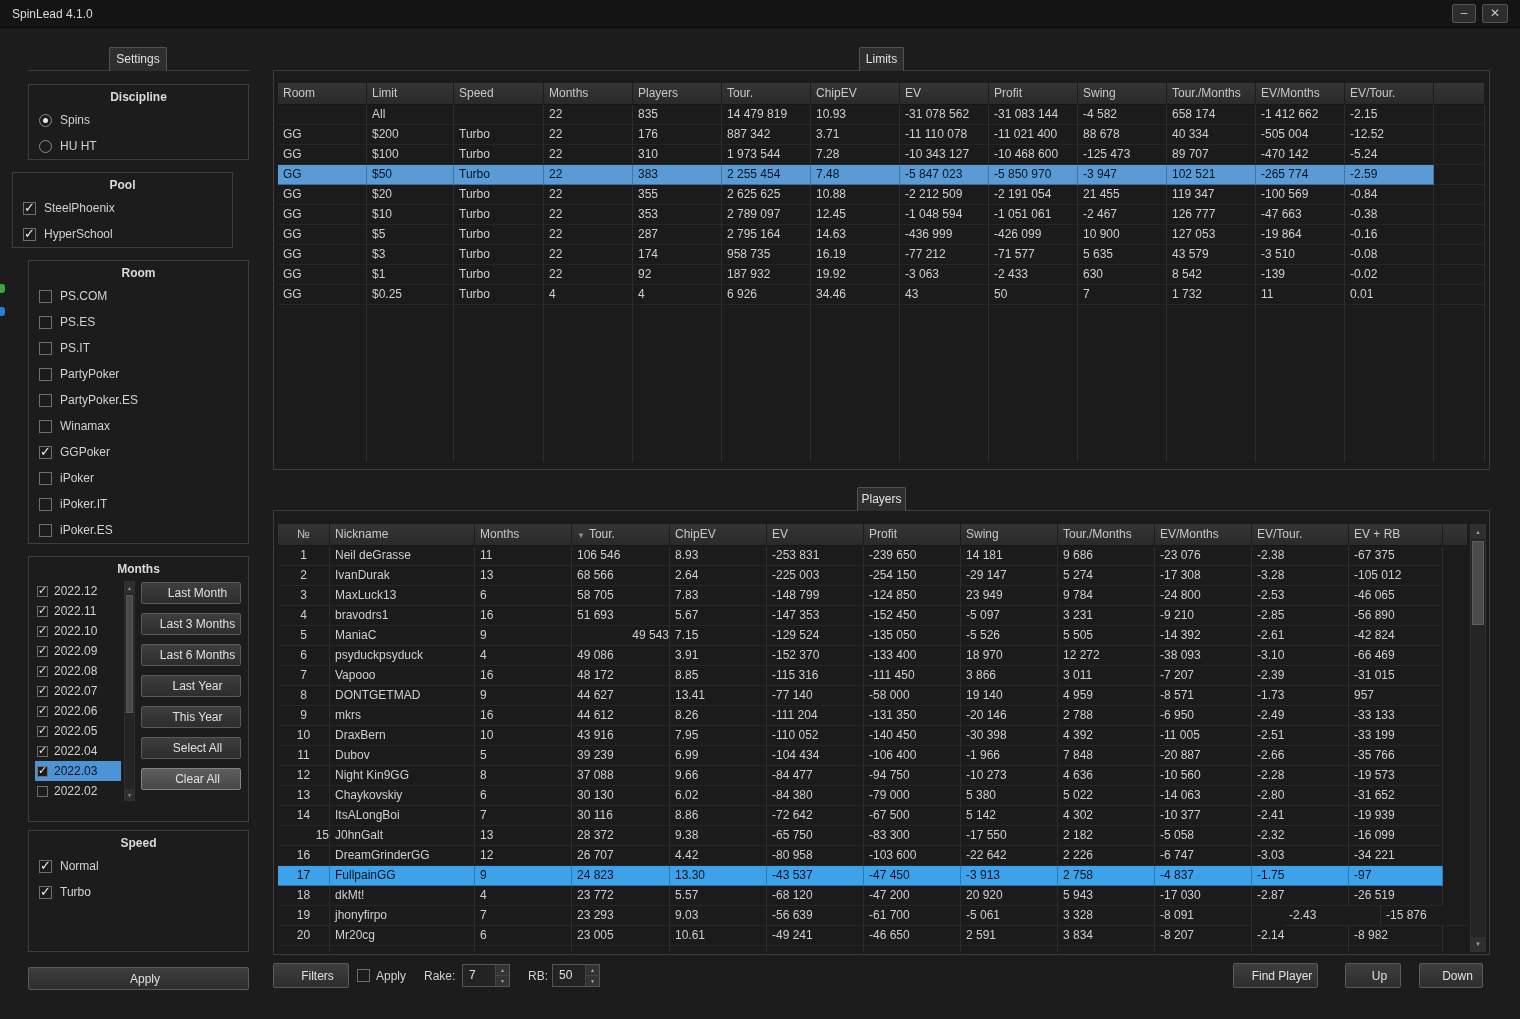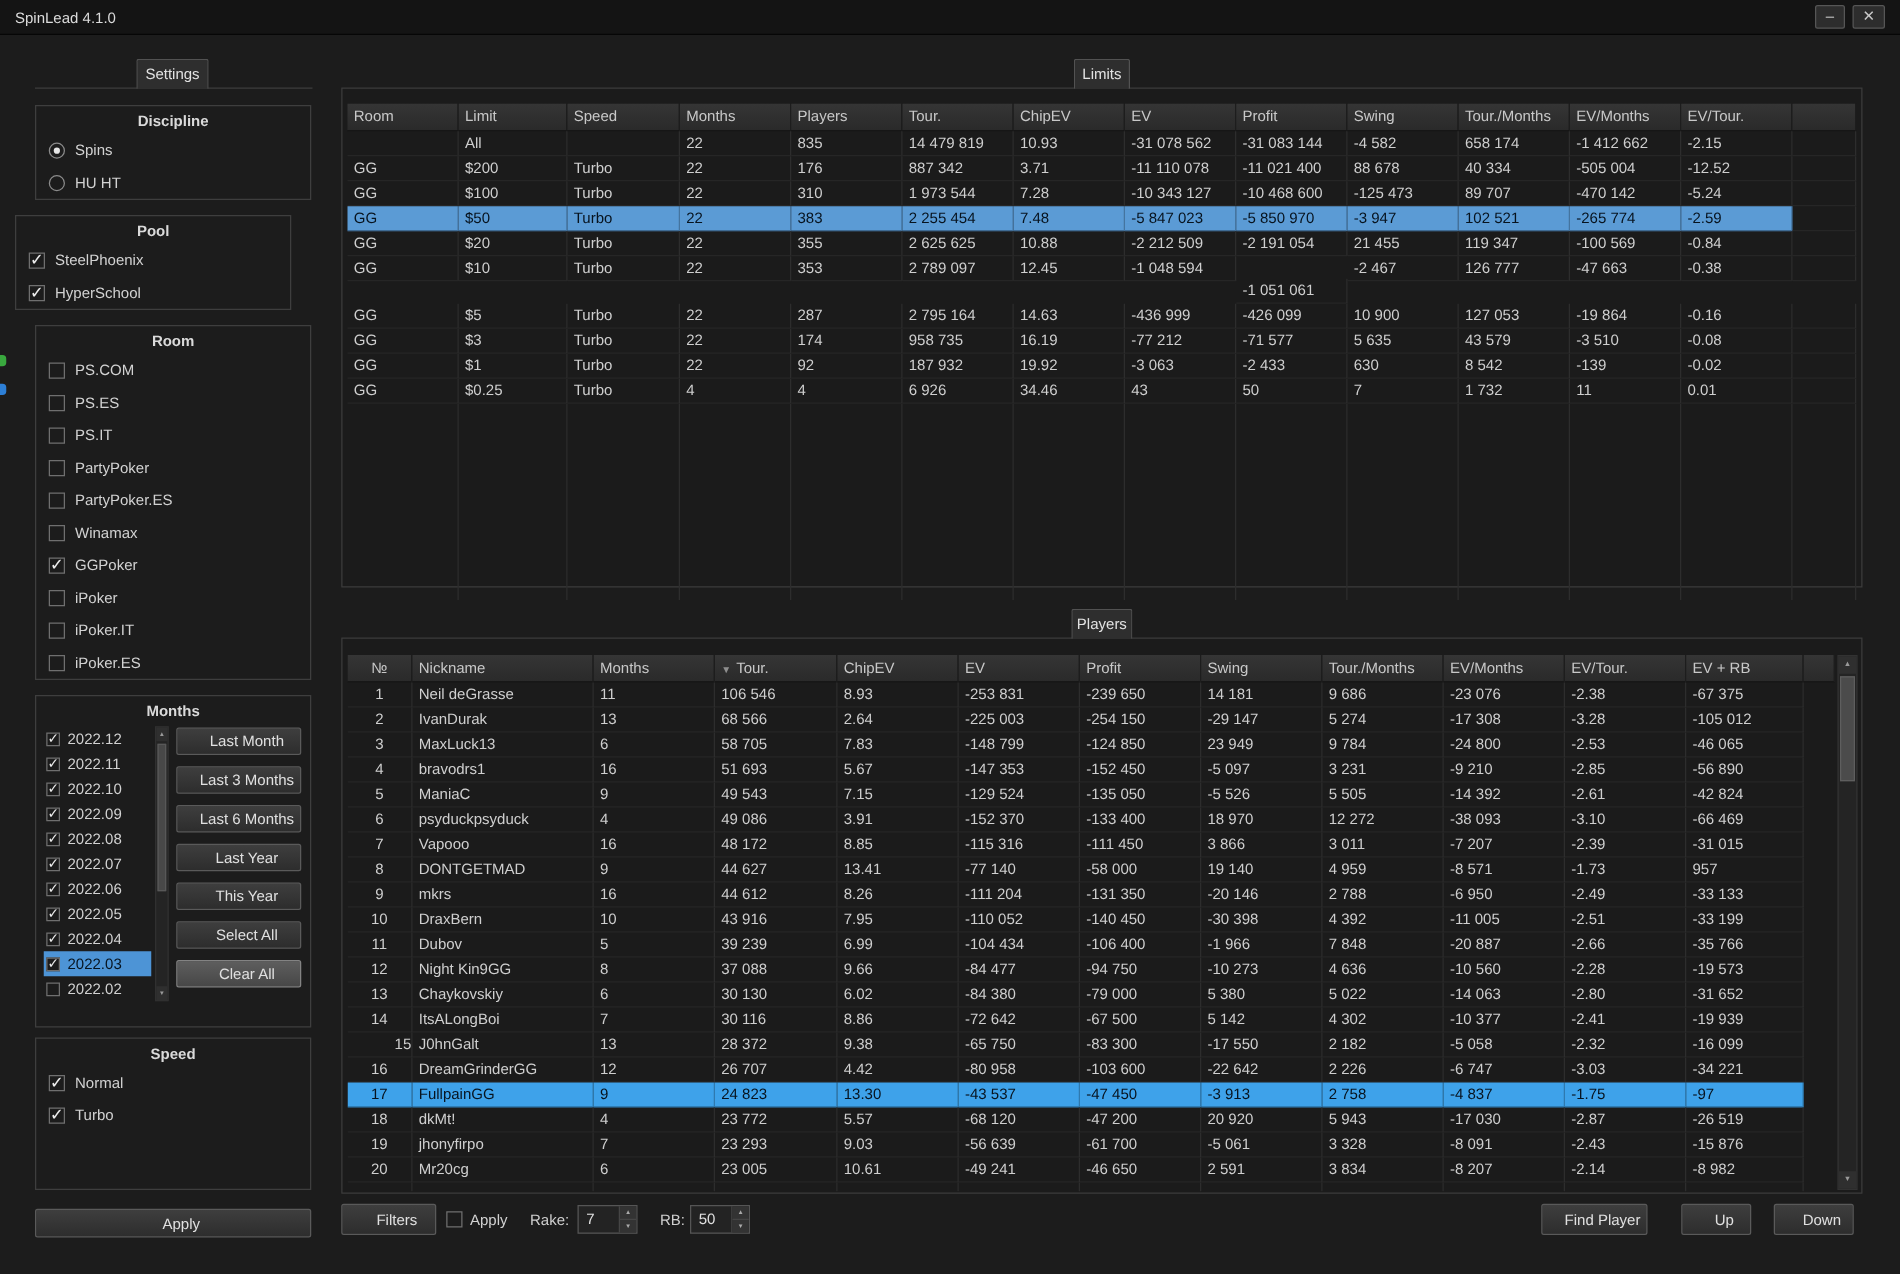--- a/index.html
+++ b/index.html
@@ -357,21 +357,21 @@
       </div>
       <div class="trow">
         <div class="tcell" style="width: 89px;">GG</div>
         <div class="tcell" style="width: 87px;">$10</div>
         <div class="tcell" style="width: 90px;">Turbo</div>
         <div class="tcell" style="width: 89px;">22</div>
         <div class="tcell" style="width: 89px;">353</div>
         <div class="tcell" style="width: 89px;">2 789 097</div>
         <div class="tcell" style="width: 89px;">12.45</div>
         <div class="tcell" style="width: 89px;">-1 048 594</div>
-        <div class="tcell" style="width: 89px; margin-top: 18px;">-1 051 061</div>
+        <div class="tcell" style="width: 89px;">-1 051 061</div>
         <div class="tcell" style="width: 89px;">-2 467</div>
         <div class="tcell" style="width: 89px;">126 777</div>
         <div class="tcell" style="width: 89px;">-47 663</div>
         <div class="tcell" style="width: 89px;">-0.38</div>
         <div class="tcell rowfiller" style="flex: 1 1 0%;"></div>
       </div>
       <div class="trow">
         <div class="tcell" style="width: 89px;">GG</div>
         <div class="tcell" style="width: 87px;">$5</div>
         <div class="tcell" style="width: 90px;">Turbo</div>
@@ -525,21 +525,21 @@
         <div class="tcell" style="width: 97px;">-5 097</div>
         <div class="tcell" style="width: 97px;">3 231</div>
         <div class="tcell" style="width: 97px;">-9 210</div>
         <div class="tcell" style="width: 97px;">-2.85</div>
         <div class="tcell" style="width: 94px;">-56 890</div>
       </div>
       <div class="trow">
         <div class="tcell center" style="width: 52px;">5</div>
         <div class="tcell" style="width: 145px;">ManiaC</div>
         <div class="tcell" style="width: 97px;">9</div>
-        <div class="tcell" style="width: 98px;">49 543</div>
+        <div class="tcell" style="width: 98px; text-align: right;">49 543</div>
         <div class="tcell" style="width: 97px;">7.15</div>
         <div class="tcell" style="width: 97px;">-129 524</div>
         <div class="tcell" style="width: 97px;">-135 050</div>
         <div class="tcell" style="width: 97px;">-5 526</div>
         <div class="tcell" style="width: 97px;">5 505</div>
         <div class="tcell" style="width: 97px;">-14 392</div>
         <div class="tcell" style="width: 97px;">-2.61</div>
         <div class="tcell" style="width: 94px;">-42 824</div>
       </div>
       <div class="trow">
@@ -728,21 +728,21 @@
         <div class="tcell center" style="width: 52px;">19</div>
         <div class="tcell" style="width: 145px;">jhonyfirpo</div>
         <div class="tcell" style="width: 97px;">7</div>
         <div class="tcell" style="width: 98px;">23 293</div>
         <div class="tcell" style="width: 97px;">9.03</div>
         <div class="tcell" style="width: 97px;">-56 639</div>
         <div class="tcell" style="width: 97px;">-61 700</div>
         <div class="tcell" style="width: 97px;">-5 061</div>
         <div class="tcell" style="width: 97px;">3 328</div>
         <div class="tcell" style="width: 97px;">-8 091</div>
-        <div class="tcell" style="width: 97px;">-2.43</div>
+        <div class="tcell" style="width: 97px; margin-left: 32px;">-2.43</div>
         <div class="tcell" style="width: 94px;">-15 876</div>
       </div>
       <div class="trow">
         <div class="tcell center" style="width: 52px;">20</div>
         <div class="tcell" style="width: 145px;">Mr20cg</div>
         <div class="tcell" style="width: 97px;">6</div>
         <div class="tcell" style="width: 98px;">23 005</div>
         <div class="tcell" style="width: 97px;">10.61</div>
         <div class="tcell" style="width: 97px;">-49 241</div>
         <div class="tcell" style="width: 97px;">-46 650</div>

